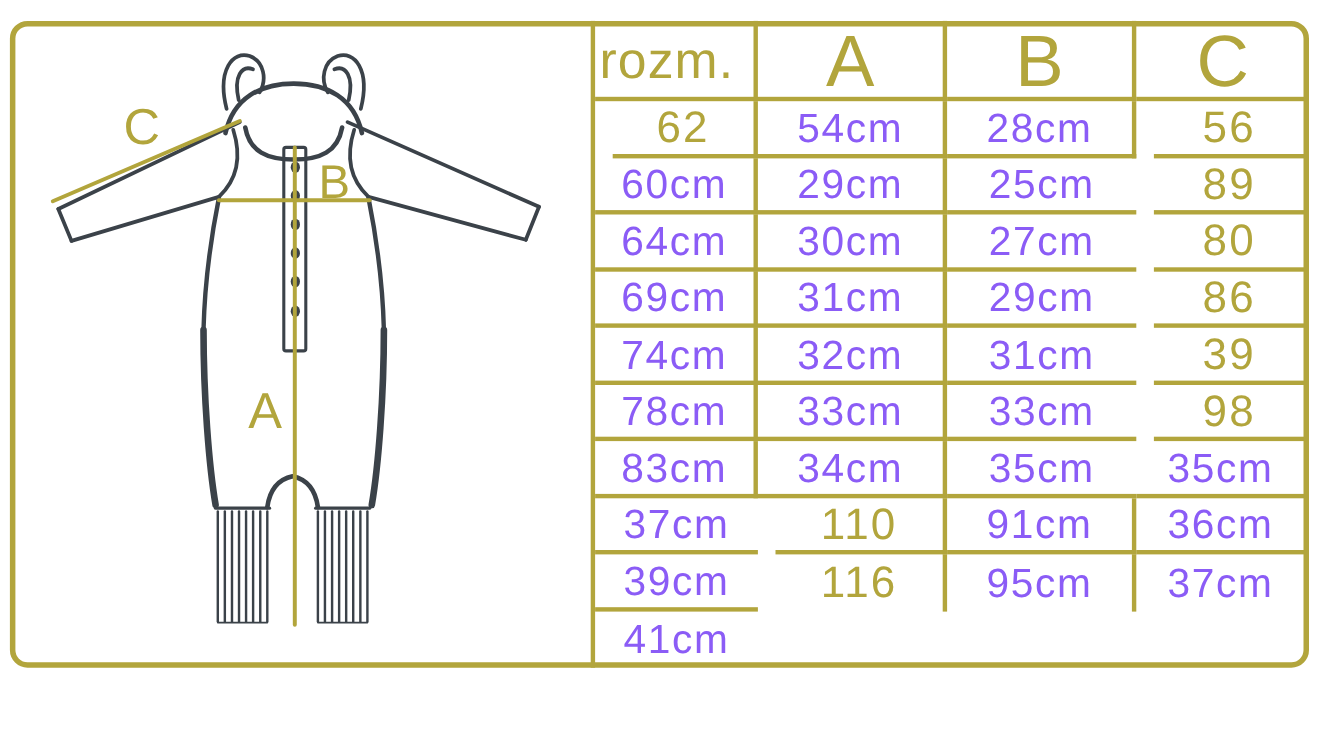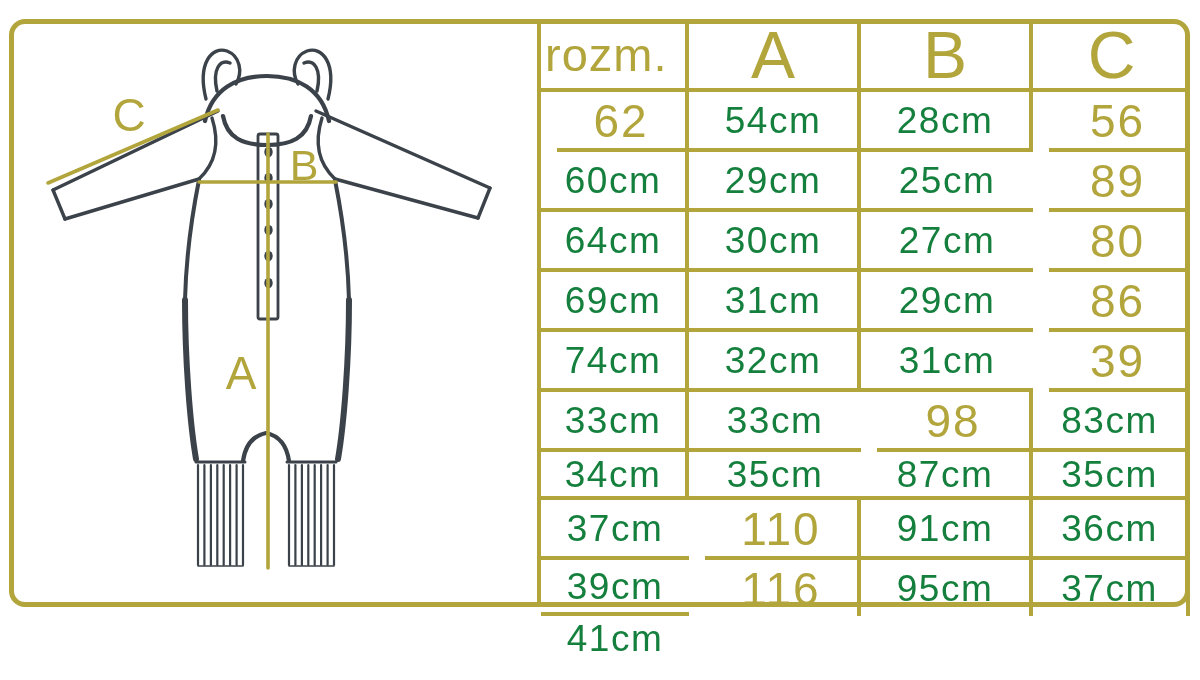--- a/index.html
+++ b/index.html
@@ -8,24 +8,24 @@
   .frame{position:absolute;left:9px;top:19px;width:1181px;height:588px;
          box-sizing:border-box;border:5px solid #b2a53c;border-radius:16px;
          pointer-events:none;z-index:3;}
   .diagram{position:absolute;left:0;top:0;width:540px;height:680px;z-index:1;}
   .tbl{position:absolute;left:537px;top:19px;width:653px;height:588px;
        box-sizing:border-box;border-left:4px solid #b2a53c;
        display:grid;grid-template-columns:148px 172px 172px 1fr;
        grid-template-rows:73px repeat(10,1fr);z-index:2;}
   .c{box-sizing:border-box;border-right:4px solid #b2a53c;border-bottom:4px solid #b2a53c;
      display:flex;align-items:center;justify-content:center;
-     color:#15803d;font-size:37px;letter-spacing:1.5px;padding-top:2px;}
+     color:#8b5cf6;font-size:37px;letter-spacing:1.5px;padding-top:2px;}
   .c.lastcol{border-right:none;}
   .c.lastrow{border-bottom:none;}
-  .c.sz{color:#b2a53c;font-size:46px;letter-spacing:2px;margin-left:16px;}
+  .c.sz{color:#b2a53c;font-size:40px;letter-spacing:2px;margin-left:16px;}
   .c.hdr{color:#b2a53c;font-size:66px;letter-spacing:0;}
   .c.hdr-size{color:#b2a53c;font-size:47px;justify-content:flex-start;
               padding-left:4px;letter-spacing:1px;}
   .lbl{font-family:"Liberation Sans",sans-serif;fill:#b2a53c;}
 </style>
 </head>
 <body>
 
 <div class="frame"></div>
 
@@ -116,29 +116,29 @@
   <div class="c">69cm</div>
   <div class="c">31cm</div>
   <div class="c lastcol">29cm</div>
 
   <div class="c sz">86</div>
   <div class="c">74cm</div>
   <div class="c">32cm</div>
   <div class="c lastcol">31cm</div>
 
   <div class="c sz">39</div>
+  <div class="c">78cm</div>
   <div class="c">33cm</div>
   <div class="c lastcol">33cm</div>
 
   <div class="c sz">98</div>
   <div class="c">83cm</div>
   <div class="c">34cm</div>
   <div class="c lastcol">35cm</div>
 
-  <div class="c">87cm</div>
   <div class="c">35cm</div>
   <div class="c lastcol">37cm</div>
 
   <div class="c sz">110</div>
   <div class="c">91cm</div>
   <div class="c">36cm</div>
   <div class="c lastcol">39cm</div>
 
   <div class="c sz lastrow">116</div>
   <div class="c lastrow">95cm</div>

